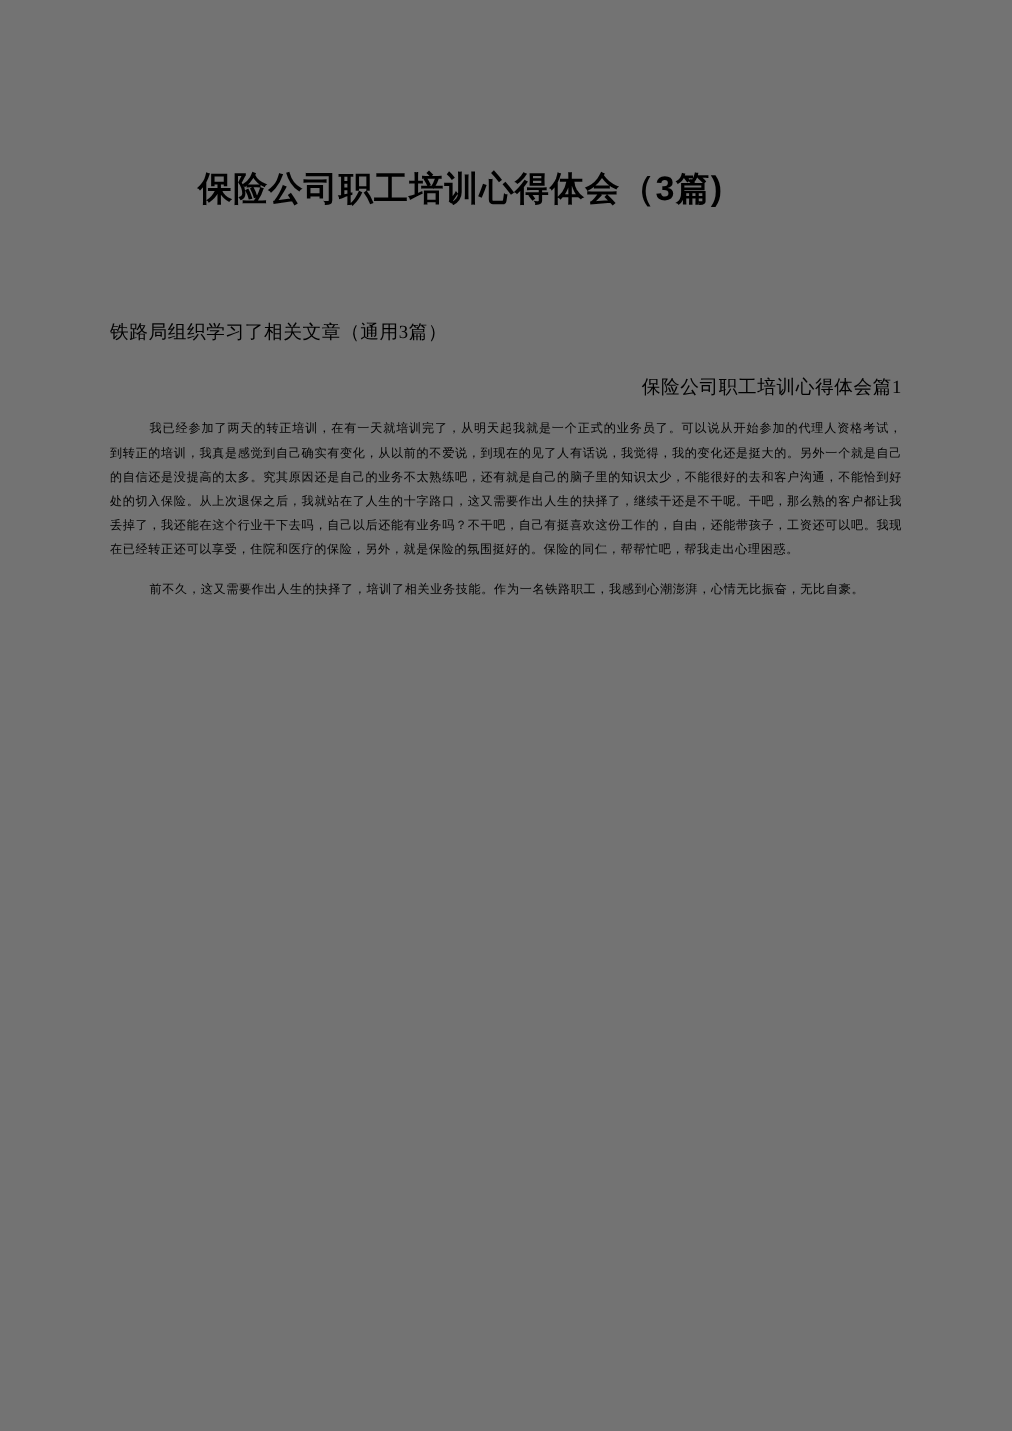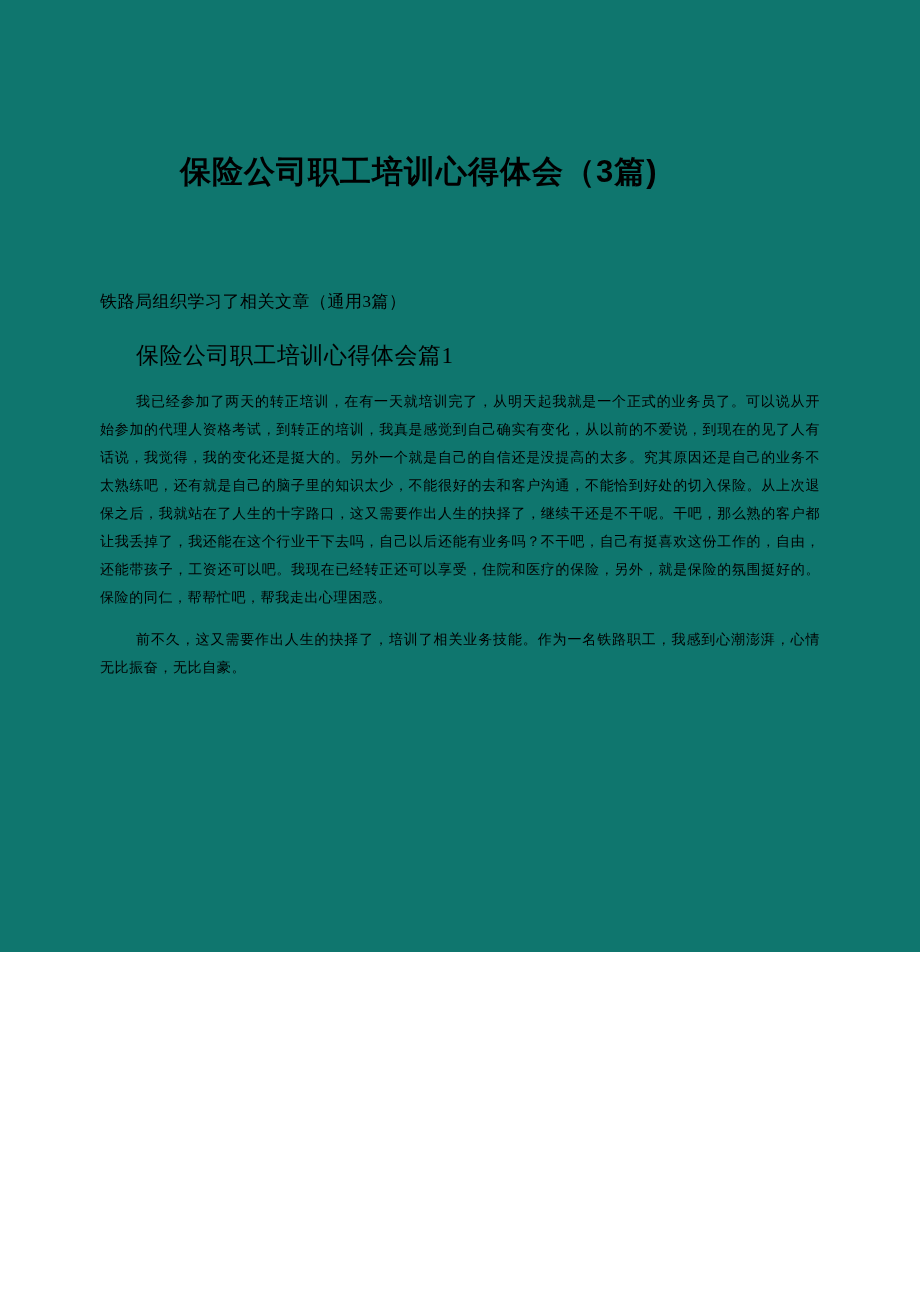--- a/index.html
+++ b/index.html
@@ -10,24 +10,24 @@
   body {
     width: 920px;
     height: 1301px;
     font-family: "Liberation Serif", "DejaVu Serif", serif;
     color: #000000;
     overflow: hidden;
   }
   .page {
     position: relative;
     width: 920px;
-    height: 952px;
+    height: 1301px;
     box-sizing: border-box;
     padding: 0 100px;
-    background: #0f766e;
+    background: #737373;
   }
   .doc-title {
     margin: 0;
     padding-top: 150px;
     font-family: "Liberation Sans", "DejaVu Sans", sans-serif;
     font-size: 31px;
     font-weight: 700;
     letter-spacing: 1px;
     line-height: 1.4;
     text-align: left;
@@ -39,31 +39,32 @@
     padding-top: 95px;
     font-size: 17px;
     line-height: 1.6;
     letter-spacing: 0.5px;
     color: #000000;
   }
   .section-heading {
     margin: 0;
     padding-top: 22px;
     padding-left: 36px;
-    font-size: 23px;
+    font-size: 17px;
     font-weight: 400;
     line-height: 1.6;
     letter-spacing: 0.5px;
     color: #000000;
+    text-align: right;
   }
   .body-para {
     margin: 0;
     padding-top: 14px;
     text-indent: 36px;
-    font-size: 14px;
+    font-size: 11px;
     line-height: 2.0;
     letter-spacing: 0.6px;
     text-align: justify;
     text-justify: inter-ideograph;
     color: #000000;
   }
 </style>
 </head>
 <body>
 

